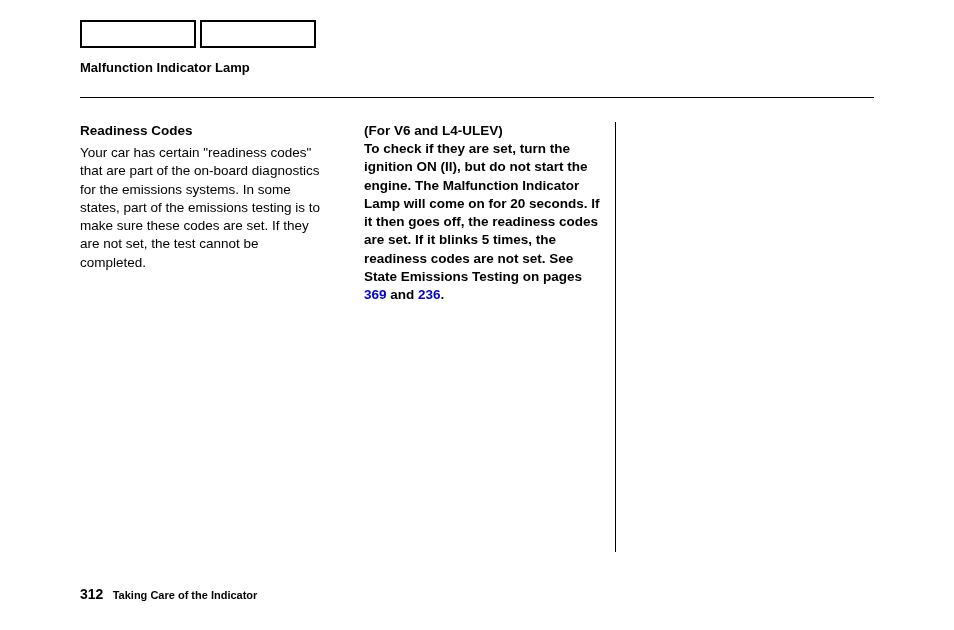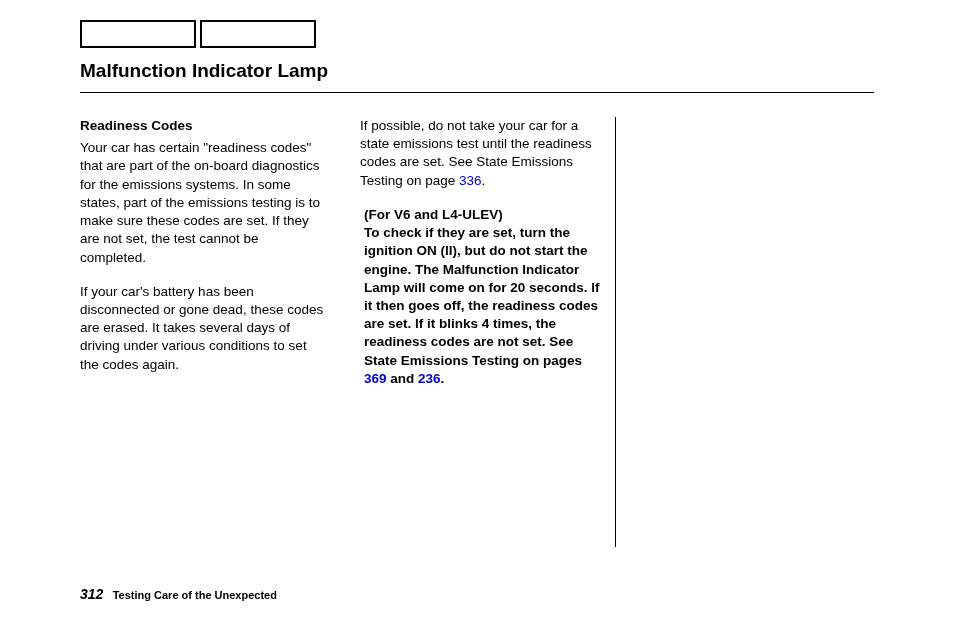--- a/index.html
+++ b/index.html
@@ -15,24 +15,24 @@
     display: flex;
     gap: 4px;
     margin-bottom: 12px;
   }
   .top-box {
     width: 116px;
     height: 28px;
     border: 2px solid #000;
   }
   .page-title {
-    font-size: 19px;
+    font-size: 13px;
     font-weight: bold;
     color: #000;
-    padding-bottom: 10px;
+    padding-bottom: 22px;
     border-bottom: 1px solid #000;
     margin-bottom: 24px;
   }
   .columns {
     display: flex;
     gap: 0;
   }
   .col {
     width: 268px;
     font-size: 13.5px;
@@ -63,21 +63,20 @@
   }
   .footer {
     position: absolute;
     bottom: 28px;
     left: 80px;
     font-size: 12px;
   }
   .page-num {
     font-weight: bold;
     font-size: 14px;
-    font-style: italic;
   }
   .footer-text {
     font-weight: bold;
     font-size: 11px;
     margin-left: 6px;
   }
   .para-indent {
     padding-left: 4px;
     font-weight: bold;
   }
@@ -89,29 +88,25 @@
   <div class="top-box"></div>
   <div class="top-box"></div>
 </div>
 
 <div class="page-title">Malfunction Indicator Lamp</div>
 
 <div class="columns">
   <div class="col">
     <div class="subheading">Readiness Codes</div>
     <div class="para">Your car has certain "readiness codes" that are part of the on-board diagnostics for the emissions systems. In some states, part of the emissions testing is to make sure these codes are set. If they are not set, the test cannot be completed.</div>
-    <div class="para">If your car's battery has been disconnected or gone dead, these codes are erased. It takes several days of driving under various conditions to set the codes again.</div>
   </div>
   <div class="col col2">
-    <div class="para">
-      <span>If possible, do not take your car for a state emissions test until the readiness codes are set. See State Emissions Testing on page </span><span class="link">336</span><span>.</span>
-    </div>
     <div class="para para-indent">
       <span>(For V6 and L4-ULEV)</span><br>
-      <span>To check if they are set, turn the ignition ON (II), but do not start the engine. The Malfunction Indicator Lamp will come on for 20 seconds. If it then goes off, the readiness codes are set. If it blinks 4 times, the readiness codes are not set. See State Emissions Testing on pages </span><span class="link">369</span><span> and </span><span class="link">236</span><span>.</span>
+      <span>To check if they are set, turn the ignition ON (II), but do not start the engine. The Malfunction Indicator Lamp will come on for 20 seconds. If it then goes off, the readiness codes are set. If it blinks 5 times, the readiness codes are not set. See State Emissions Testing on pages </span><span class="link">369</span><span> and </span><span class="link">236</span><span>.</span>
     </div>
   </div>
 </div>
 
 <div class="footer">
   <span class="page-num">312</span>
-  <span class="footer-text">Testing Care of the Unexpected</span>
+  <span class="footer-text">Taking Care of the Indicator</span>
 </div>
 
 </body></html>

